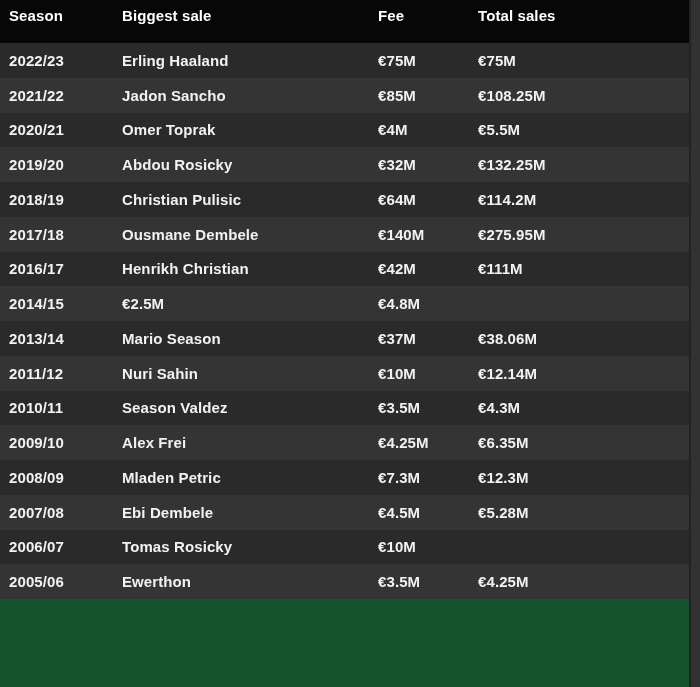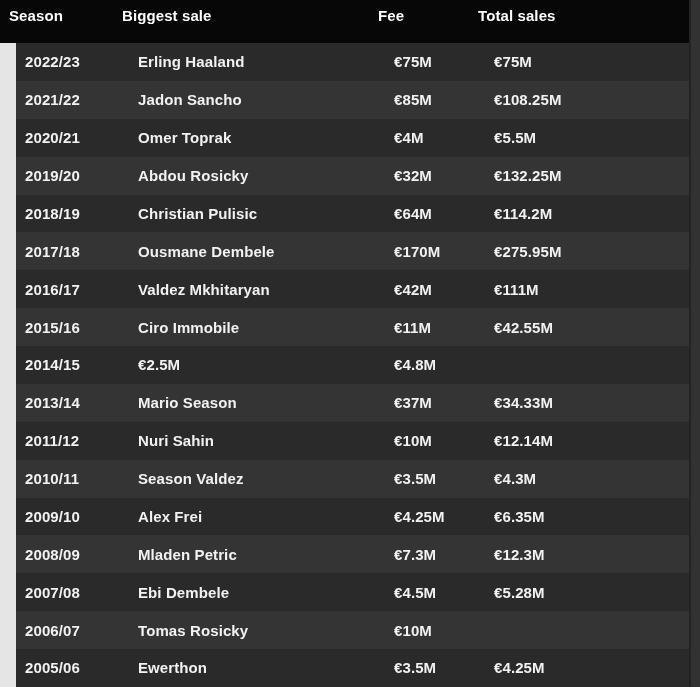--- a/index.html
+++ b/index.html
@@ -6,21 +6,21 @@
     margin: 0;
     padding: 0;
     background: #2a2a2a;
   }
   .table-wrap {
     position: relative;
     width: 700px;
     height: 687px;
     overflow: hidden;
     font-family: "Liberation Sans", sans-serif;
-    background: #e5e5e5;
+    background: #14532d;
   }
   .grid-line {
     display: grid;
     grid-template-columns: 113px 256px 100px auto;
     padding-left: 9px;
     box-sizing: border-box;
   }
   .thead {
     height: 43px;
     background: #070707;
@@ -29,22 +29,21 @@
     padding-top: 7px;
   }
   .thead .cell {
     font-size: 15px;
     font-weight: 600;
     letter-spacing: 0.1px;
   }
   .tbody {
     display: flex;
     flex-direction: column;
-    height: 644px;
-    margin-left: 16px;
+    height: 556px;
   }
   .row {
     flex: 1;
     align-items: center;
     color: #f2f2f2;
     font-size: 15px;
     font-weight: 600;
     letter-spacing: 0.1px;
   }
   .row:nth-child(odd)  { background: #2a2a2a; }
@@ -109,49 +108,43 @@
     <div class="row grid-line">
       <div class="cell">2018/19</div>
       <div class="cell">Christian Pulisic</div>
       <div class="cell">€64M</div>
       <div class="cell">€114.2M</div>
     </div>
 
     <div class="row grid-line">
       <div class="cell">2017/18</div>
       <div class="cell">Ousmane Dembele</div>
-      <div class="cell">€170M</div>
+      <div class="cell">€140M</div>
       <div class="cell">€275.95M</div>
     </div>
 
     <div class="row grid-line">
       <div class="cell">2016/17</div>
-      <div class="cell">Valdez Mkhitaryan</div>
+      <div class="cell">Henrikh Christian</div>
       <div class="cell">€42M</div>
       <div class="cell">€111M</div>
     </div>
 
-    <div class="row grid-line">
-      <div class="cell">2015/16</div>
-      <div class="cell">Ciro Immobile</div>
-      <div class="cell">€11M</div>
-      <div class="cell">€42.55M</div>
-    </div>
 
     <div class="row grid-line">
       <div class="cell">2014/15</div>
       <div class="cell">€2.5M</div>
       <div class="cell">€4.8M</div>
     </div>
 
     <div class="row grid-line">
       <div class="cell">2013/14</div>
       <div class="cell">Mario Season</div>
       <div class="cell">€37M</div>
-      <div class="cell">€34.33M</div>
+      <div class="cell">€38.06M</div>
     </div>
 
 
     <div class="row grid-line">
       <div class="cell">2011/12</div>
       <div class="cell">Nuri Sahin</div>
       <div class="cell">€10M</div>
       <div class="cell">€12.14M</div>
     </div>
 

